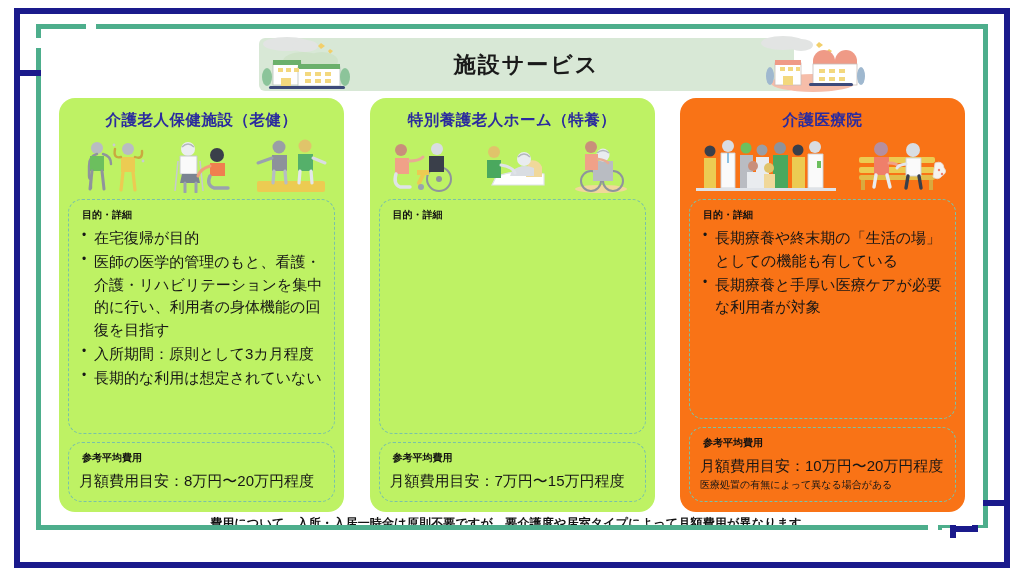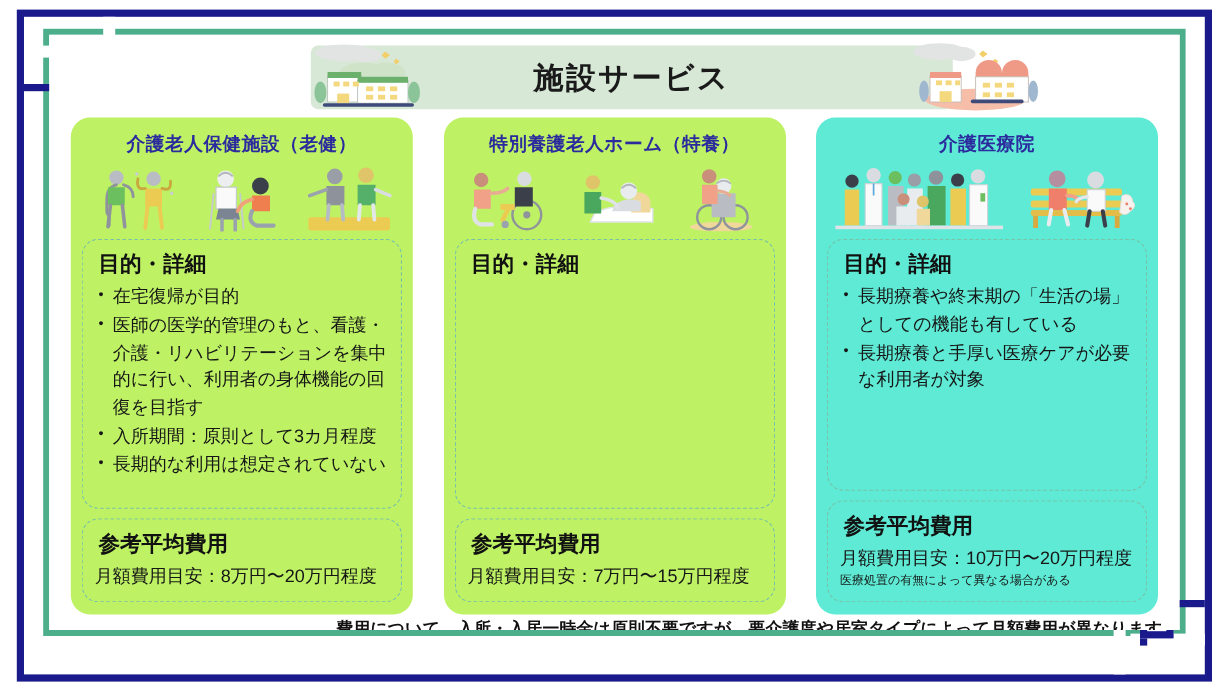--- a/index.html
+++ b/index.html
@@ -78,21 +78,21 @@
     background: #d8e8d6;
     border-radius: 6px;
   }
   .banner-title {
     position: absolute;
     left: 218px; top: 9px;
     width: 535px; height: 53px;
     display: flex;
     align-items: center;
     justify-content: center;
-    font-size: 25px;
+    font-size: 22px;
     font-weight: bold;
     color: #1a1a1a;
     letter-spacing: 2px;
   }
   .banner-art-left  { position: absolute; left: 212px;  top: 4px; width: 108px; height: 62px; }
   .banner-art-right { position: absolute; left: 716px;  top: 2px; width: 112px; height: 64px; }
 
   
   .cols {
     position: absolute;
@@ -106,21 +106,21 @@
   .col {
     width: 285px;
     border-radius: 16px;
     box-sizing: border-box;
     padding: 8px 9px 10px 9px;
     display: flex;
     flex-direction: column;
   }
   .col-0 { background: #bef264; }
   .col-1 { background: #bef264; }
-  .col-2 { background: #5eead4; }
+  .col-2 { background: #f97316; }
 
   .col-title {
     text-align: center;
     font-size: 15.5px;
     font-weight: bold;
     color: #2b2b9e;
     letter-spacing: 0.5px;
     margin: 4px 0 4px 0;
     white-space: nowrap;
   }
@@ -137,21 +137,21 @@
   .box {
     border: 1.6px dashed #79c2a8;
     border-radius: 14px;
     padding: 8px 10px 9px 10px;
     box-sizing: border-box;
   }
   .box-detail { flex: 1 1 auto; margin-bottom: 8px; }
   .box-cost   { flex: 0 0 auto; }
 
   .box-head {
-    font-size: 18px;
+    font-size: 10px;
     font-weight: bold;
     color: #111;
     margin: 0 0 5px 3px;
   }
   ul.bullets {
     margin: 0;
     padding: 0 0 0 15px;
     list-style: none;
   }
   ul.bullets li {
@@ -181,22 +181,22 @@
     color: #161616;
     line-height: 1.4;
     margin: 1px 0 0 0;
   }
 
   
   .footer {
     position: absolute;
     left: 0; top: 486px;
     width: 942px;
-    text-align: right;
-    font-size: 14px;
+    text-align: center;
+    font-size: 12px;
     font-weight: bold;
     color: #111;
     letter-spacing: 0.2px;
     white-space: nowrap;
   }
 </style>
 </head>
 <body>
 
 <div class="frame-navy-outer"></div>

